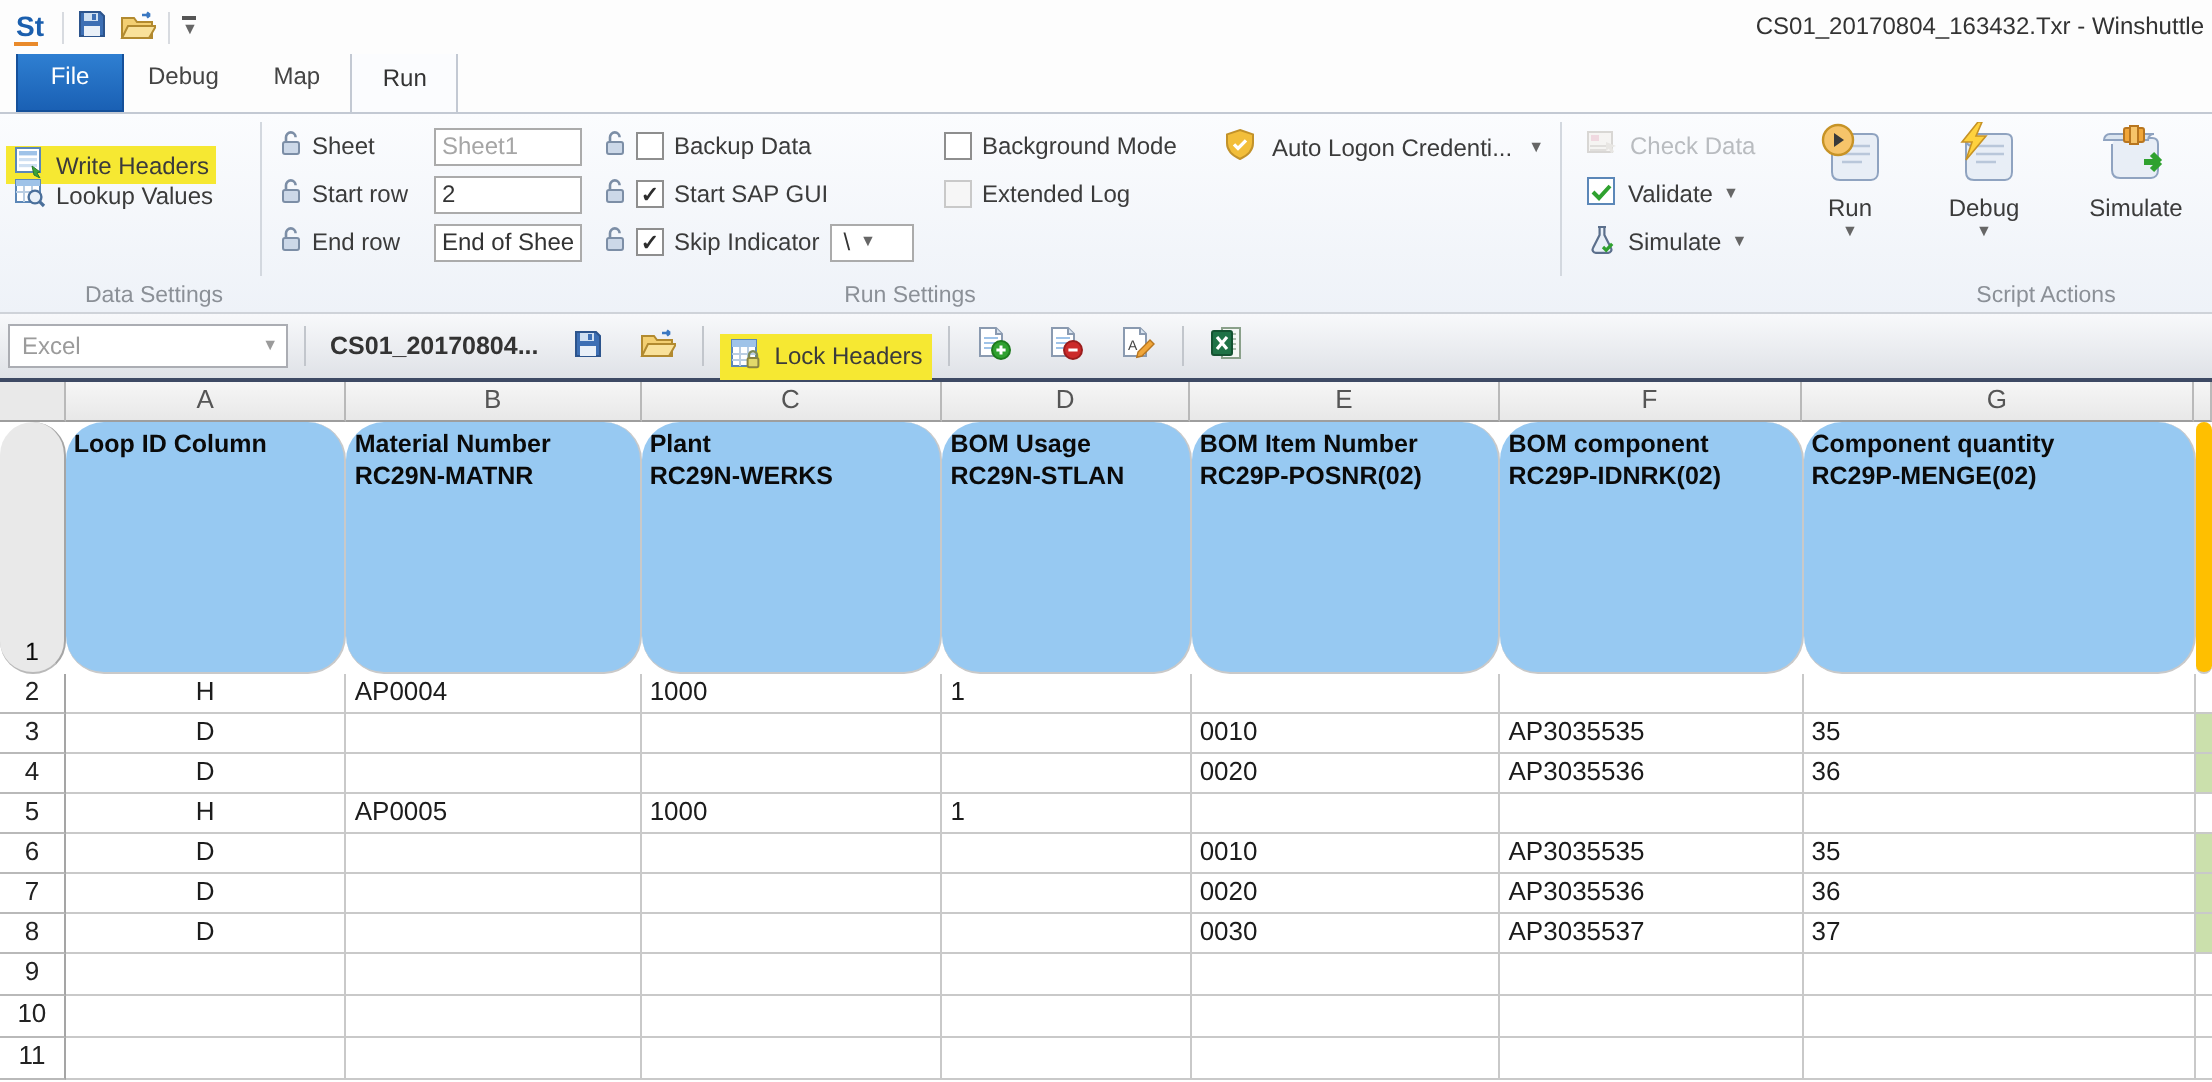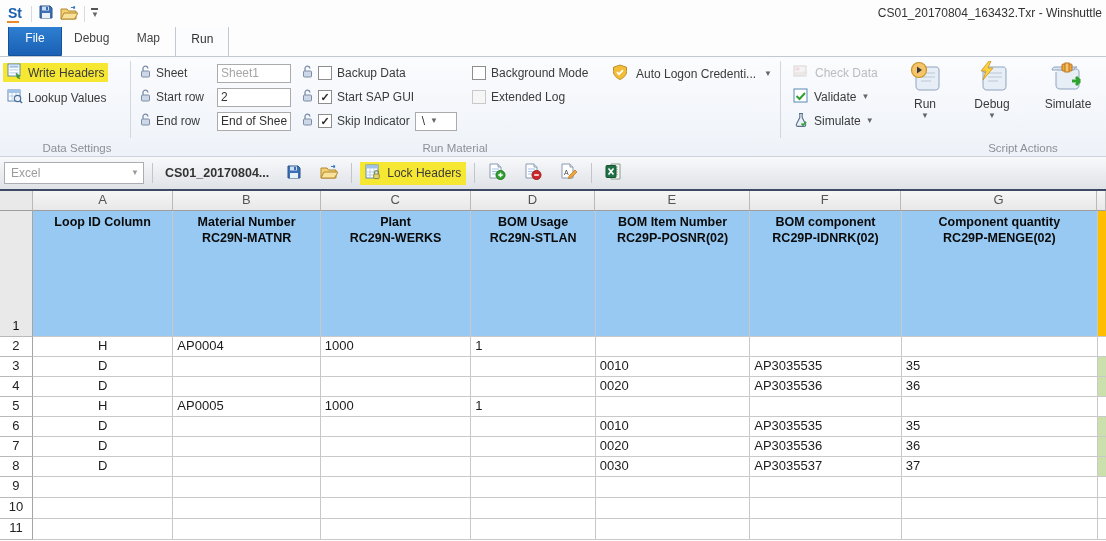--- a/index.html
+++ b/index.html
@@ -18,21 +18,21 @@
   .tabrow { height:29px; background:#fdfdfd; display:flex; align-items:flex-end; padding-left:8px; }
   .tab { min-width:54px; height:36px; display:flex; align-items:center; justify-content:center; padding:0 12px; font-size:12px; color:#444; cursor:default; }
   .tab.file { background:linear-gradient(#3386d8,#1a60b4); color:#fff; border-radius:3px 3px 0 0; border:1px solid #15509a; }
   .tab.selected { background:#fbfcfe; border:1px solid #c3c9d3; border-bottom:none; border-radius:2px 2px 0 0; color:#333; }
 
   
   .ribbon { position:relative; height:101px; background:linear-gradient(#fbfcfe,#eef2f8); border-top:1px solid #c3c9d3; border-bottom:1px solid #cfd3d9; }
   .vsep { position:absolute; top:4px; bottom:18px; width:1px; background:#d3d8df; }
   .g-label { position:absolute; bottom:2px; text-align:center; color:#8b9097; font-size:11.5px; }
   .rbtn { position:absolute; display:flex; align-items:center; gap:5px; height:19px; padding:0 4px; white-space:nowrap; }
-  .hl { background:#f6e832; }
+  .hl { background:#f6e832;margin-top:10px; }
   .f-row { position:absolute; display:flex; align-items:center; gap:5px; height:20px; white-space:nowrap; }
   .f-label { width:56px; }
   .f-input { width:74px; height:19px; border:1px solid #ababab; background:#fff; font-family:"Liberation Sans",sans-serif; font-size:12px; padding:0 3px; color:#333; }
   .f-input.ghost { color:#a6a6a6; }
   .f-input::placeholder { color:#a6a6a6; opacity:1; }
   .cb { width:14px; height:14px; border:1px solid #8e8e8e; background:#fff; display:inline-flex; align-items:center; justify-content:center; font-size:11px; font-weight:bold; color:#2d2d2d; }
   .cb.dis { border-color:#c9c9c9; background:#f6f6f6; }
   .combo { height:19px; border:1px solid #ababab; background:#fff; display:inline-flex; align-items:center; padding:0 2px 0 6px; gap:5px; color:#333; }
   .arrow { font-size:8px; color:#666; line-height:1; }
   .dis-txt { color:#b9bcc0; }
@@ -50,21 +50,21 @@
   
   .grid { position:relative; background:#fff; font-size:13px; color:#1c1c1c; }
   .g-row { display:flex; }
   .cell { border-right:1px solid #c9c9c9; border-bottom:1px solid #c9c9c9; padding:1px 4px 0 4px; overflow:hidden; white-space:nowrap; }
   .c0{width:33px} .c1{width:141px} .c2{width:148px} .c3{width:151px} .c4{width:125px}
   .c5{width:155px} .c6{width:152px} .c7{width:197px} .c8{width:4px; border-right:none;}
   .rn { background:#e9e9e9; border-right:1px solid #a5a5a5; border-bottom:1px solid #b9b9b9; text-align:center; color:#222; padding:1px 0 0 0; }
   .colhdr { height:20px; background:linear-gradient(#f6f6f6,#e7e7e7); }
   .colhdr .cell { text-align:center; color:#555; border-right:1px solid #b9b9b9; border-bottom:1px solid #9e9e9e; }
   .hdr-row { height:126px; }
-  .hdr-row .cell { background:#97c9f2; text-align:center; font-weight:bold; font-size:12.5px; color:#0a0a0a; line-height:16px; padding-top:3px; }
+  .hdr-row .cell { background:#97c9f2; text-align:left; font-weight:bold; font-size:12.5px; color:#0a0a0a; line-height:16px; padding-top:3px;border-radius:19px; }
   .hdr-row .rn { background:#e9e9e9; display:flex; align-items:flex-end; justify-content:center; padding-bottom:2px; font-weight:normal; }
   .hdr-row .c8 { background:#ffbf00; }
   .drow { height:20px; }
   .drow .cell { background:#fff; }
   .drow .a-cell { text-align:center; }
   .drow.tall { height:21px; }
   .drow .c8.green { background:#cbe0ac; }
 
   .ico { flex:none; display:inline-block; }
 </style>
@@ -202,21 +202,21 @@
   <div class="f-row" style="left:612px; top:7px; gap:8px;">
     <span class="ico">
       <svg width="16" height="17" viewBox="0 0 16 17">
           <path d="M8 1l6.5 2.2v4.3c0 4.3-3.4 6.6-6.5 8-3.1-1.4-6.5-3.7-6.5-8V3.2z" fill="#f2be3a" stroke="#c2922a"></path>
           <path d="M5 8.2l2 2 4-4" fill="none" stroke="#fff" stroke-width="1.7"></path>
         </svg>
     </span>
     <span>Auto Logon Credenti...</span>
     <span class="arrow">▼</span>
   </div>
-  <div class="g-label" style="left:130px; width:650px;">Run Material</div>
+  <div class="g-label" style="left:130px; width:650px;">Run Settings</div>
 
   <div class="vsep" style="left:780px;"></div>
 
   <div class="f-row" style="left:793px; top:6px;">
     <span class="ico">
       <svg width="17" height="15" viewBox="0 0 17 15" opacity="0.5">
           <rect x="1" y="2" width="12" height="10" fill="#f3efe9" stroke="#b9b4ac"></rect>
           <rect x="2.5" y="3.5" width="4" height="3" fill="#e8b8c4"></rect>
           <path d="M2 9h10M2 11h8" stroke="#c9c4bc"></path>
           <path d="M10 7l5 2-2 .6 1 2.4-1.5.6-1-2.4-1.5 1.3z" fill="#d8d3ca"></path>

